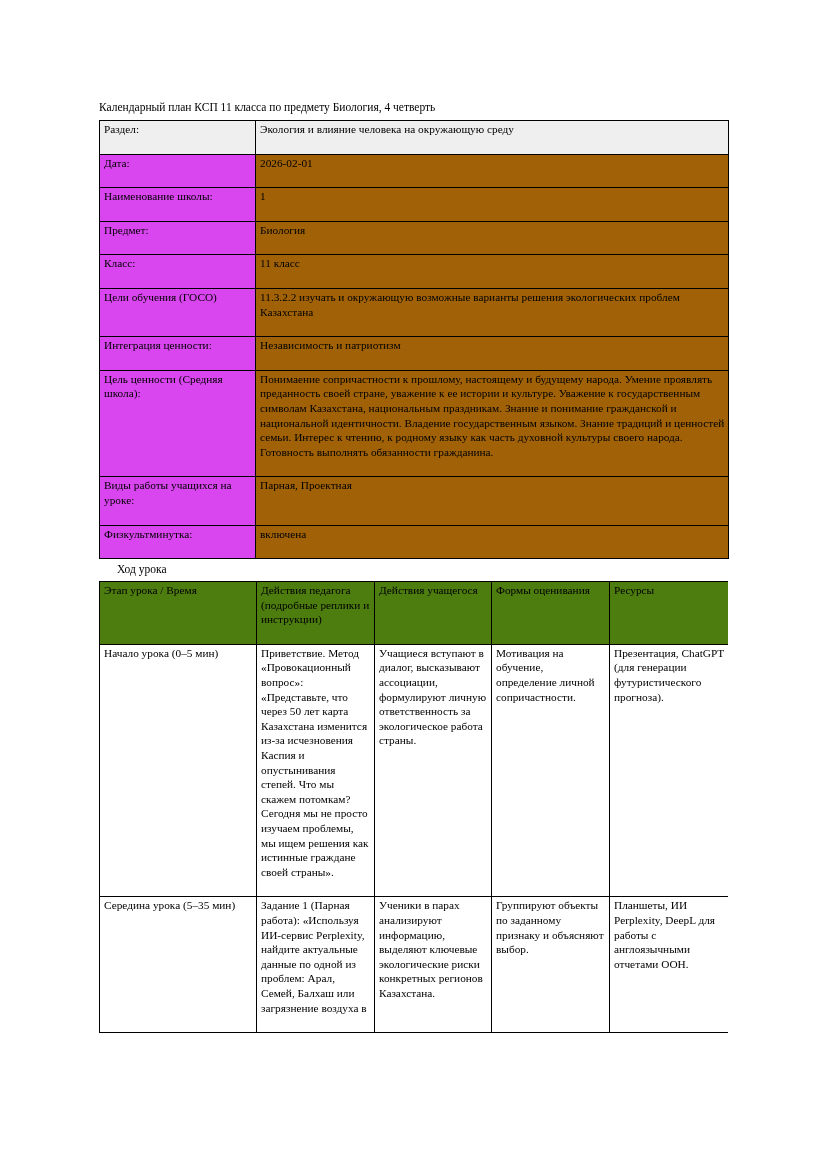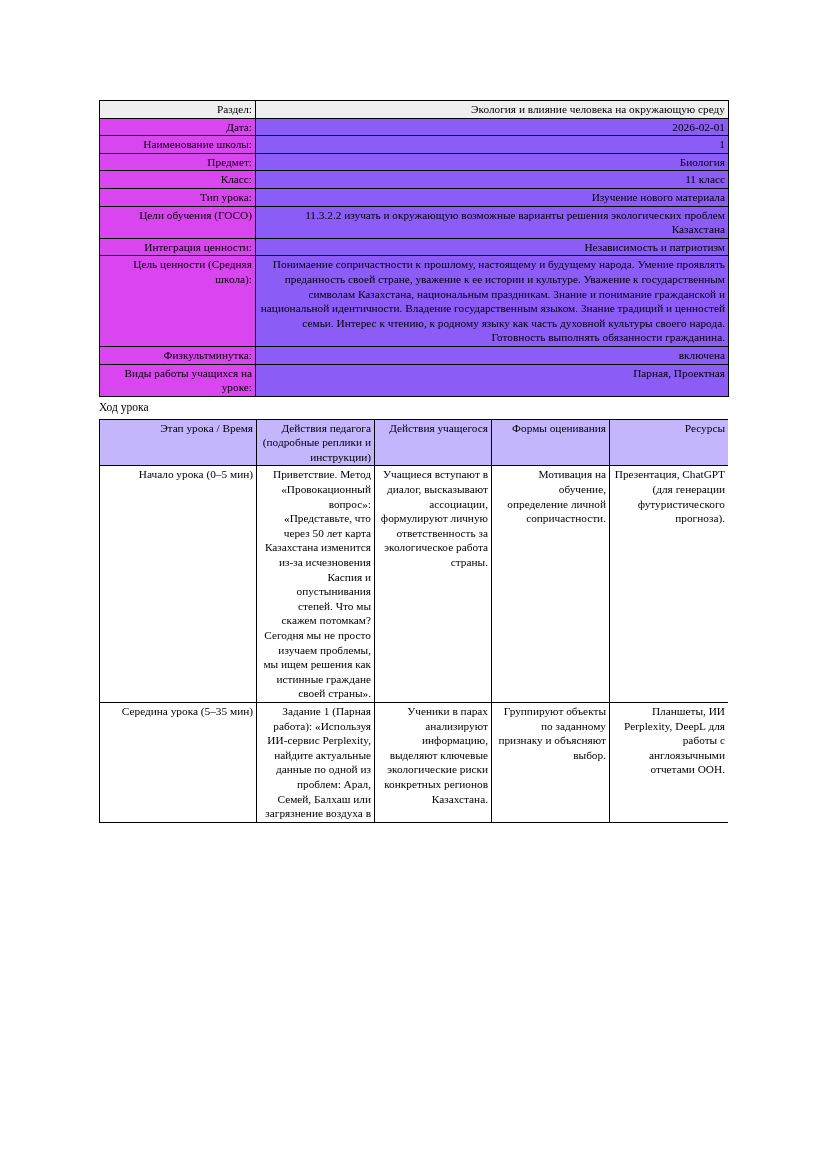--- a/index.html
+++ b/index.html
@@ -33,69 +33,70 @@
   .doc-title {
     font-size: 11.5px;
     line-height: 15px;
     margin: 0 0 5px 0;
     white-space: nowrap;
   }
 
   .section-label {
     font-size: 11.5px;
     line-height: 15px;
-    margin: 3px 0 4px 0;
+    margin: 3px 0 4px 18px;
   }
 
   table {
     border-collapse: collapse;
     width: 629px;
     table-layout: fixed;
   }
   table td, table th {
     border: 1px solid #000000;
-    padding: 1px 3px 1px 4px;
+    padding: 1px 3px 17px 4px;
     font-size: 11.3px;
     line-height: 14.6px;
     vertical-align: top;
-    text-align: right;
+    text-align: left;
     font-weight: normal;
     word-wrap: break-word;
     overflow-wrap: break-word;
     hyphens: none;
   }
 
   
   #info-table col.c1 { width: 156px; }
   #info-table col.c2 { width: 473px; }
   #info-table td.label { background: #d946ef; }
-  #info-table td.value { background: #8b5cf6; }
+  #info-table td.value { background: #a16207; }
   #info-table tr.shaded td { background: #efefef; }
 
   
   #flow-table col.f1 { width: 157px; }
   #flow-table col.f2 { width: 118px; }
   #flow-table col.f3 { width: 117px; }
   #flow-table col.f4 { width: 118px; }
   #flow-table col.f5 { width: 119px; }
-  #flow-table thead td { background: #c4b5fd; }
+  #flow-table thead td { background: #4d7c0f; }
   #flow-table tbody td { background: #ffffff; margin-top: 40px; }
 
   
   .clip-wrap {
     position: relative;
     overflow: hidden;
   }
 </style>
 </head>
 <body>
 
 <div class="page">
   <div class="content">
 
+    <p class="doc-title">Календарный план КСП 11 класса по предмету Биология, 4 четверть</p>
 
     <table id="info-table">
       <colgroup>
           <col class="c1">
           <col class="c2">
         </colgroup>
       <tbody>
           <tr class="shaded">
             <td class="label">Раздел:</td>
             <td class="value">Экология и влияние человека на окружающую среду</td>
@@ -110,42 +111,38 @@
           </tr>
           <tr>
             <td class="label">Предмет:</td>
             <td class="value">Биология</td>
           </tr>
           <tr>
             <td class="label">Класс:</td>
             <td class="value">11 класс</td>
           </tr>
           <tr>
-            <td class="label">Тип урока:</td>
-            <td class="value">Изучение нового материала</td>
-          </tr>
-          <tr>
             <td class="label">Цели обучения (ГОСО)</td>
             <td class="value">11.3.2.2 изучать и окружающую возможные варианты решения экологических проблем Казахстана</td>
           </tr>
           <tr>
             <td class="label">Интеграция ценности:</td>
             <td class="value">Независимость и патриотизм</td>
           </tr>
           <tr>
             <td class="label">Цель ценности (Средняя школа):</td>
             <td class="value">Понимаение сопричастности к прошлому, настоящему и будущему народа. Умение проявлять преданность своей стране, уважение к ее истории и культуре. Уважение к государственным символам Казахстана, национальным праздникам. Знание и понимание гражданской и национальной идентичности. Владение государственным языком. Знание традиций и ценностей семьи. Интерес к чтению, к родному языку как часть духовной культуры своего народа. Готовность выполнять обязанности гражданина.</td>
           </tr>
           <tr>
+            <td class="label">Виды работы учащихся на уроке:</td>
+            <td class="value">Парная, Проектная</td>
+          </tr>
+          <tr>
             <td class="label">Физкультминутка:</td>
             <td class="value">включена</td>
-          </tr>
-          <tr>
-            <td class="label">Виды работы учащихся на уроке:</td>
-            <td class="value">Парная, Проектная</td>
           </tr>
         </tbody>
     </table>
 
     <p class="section-label">Ход урока</p>
 
     <div class="clip-wrap" style="height: 589.125px;">
       <table id="flow-table">
         <colgroup>
             <col class="f1">

